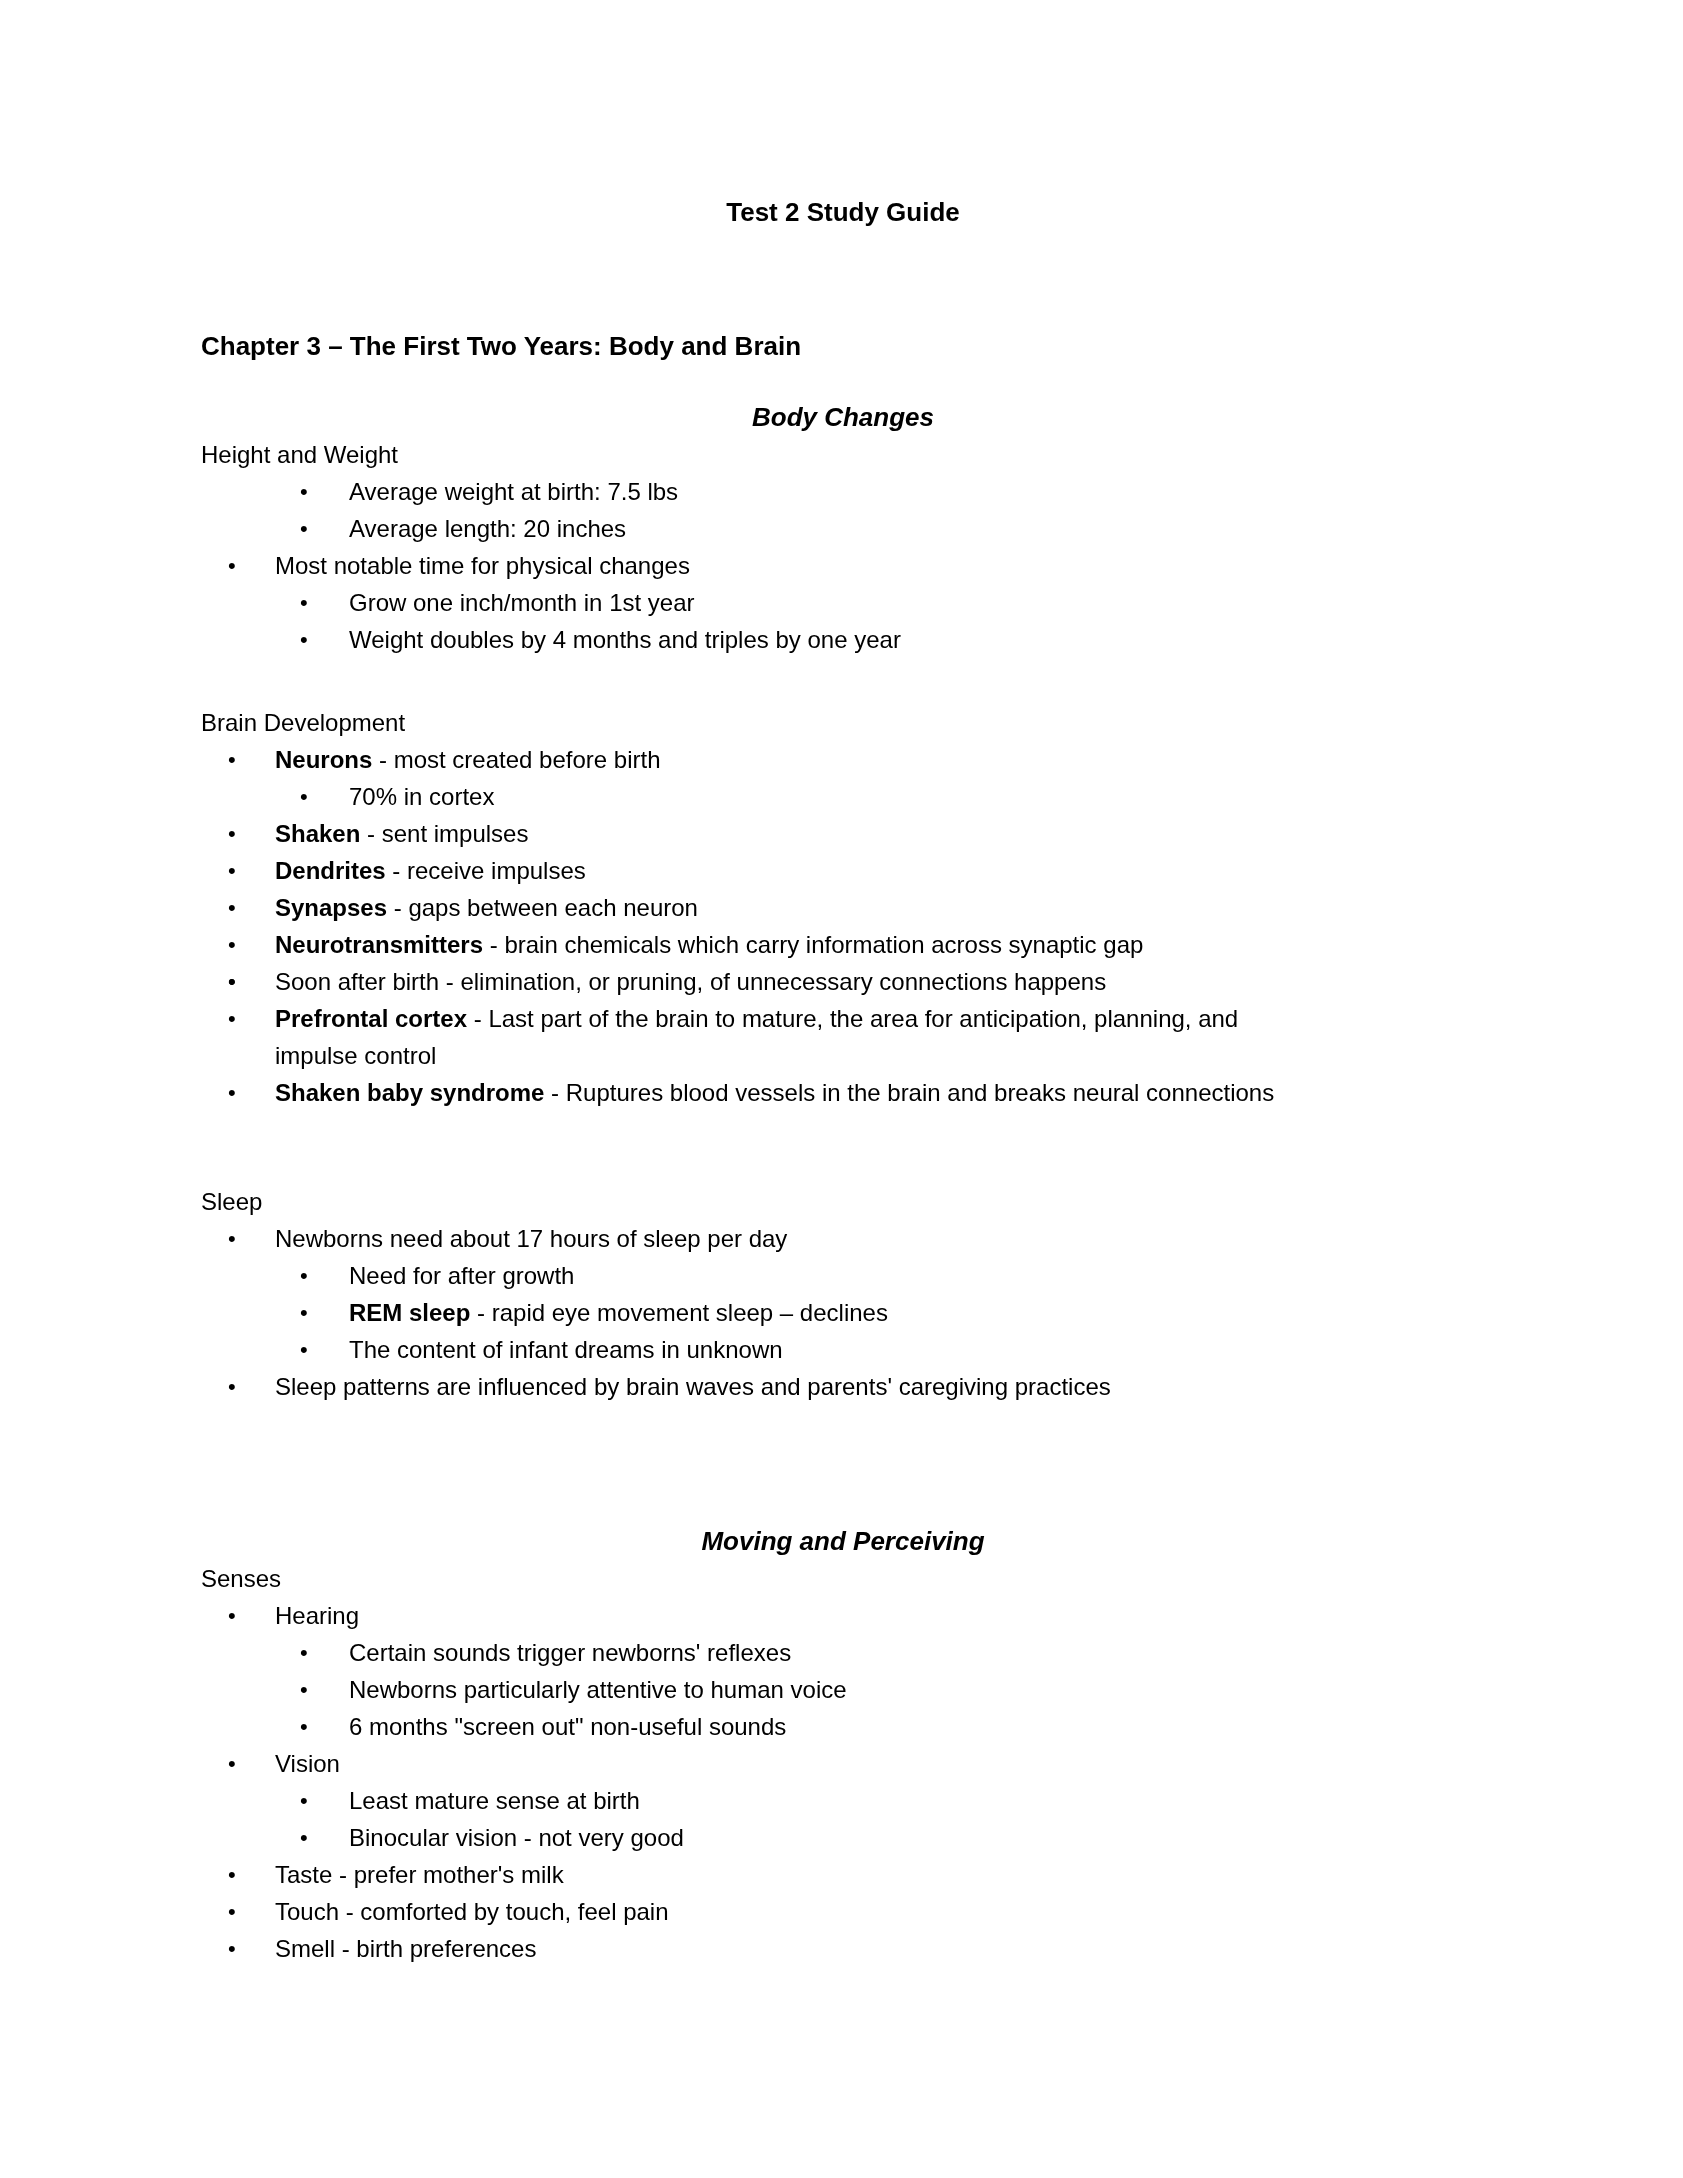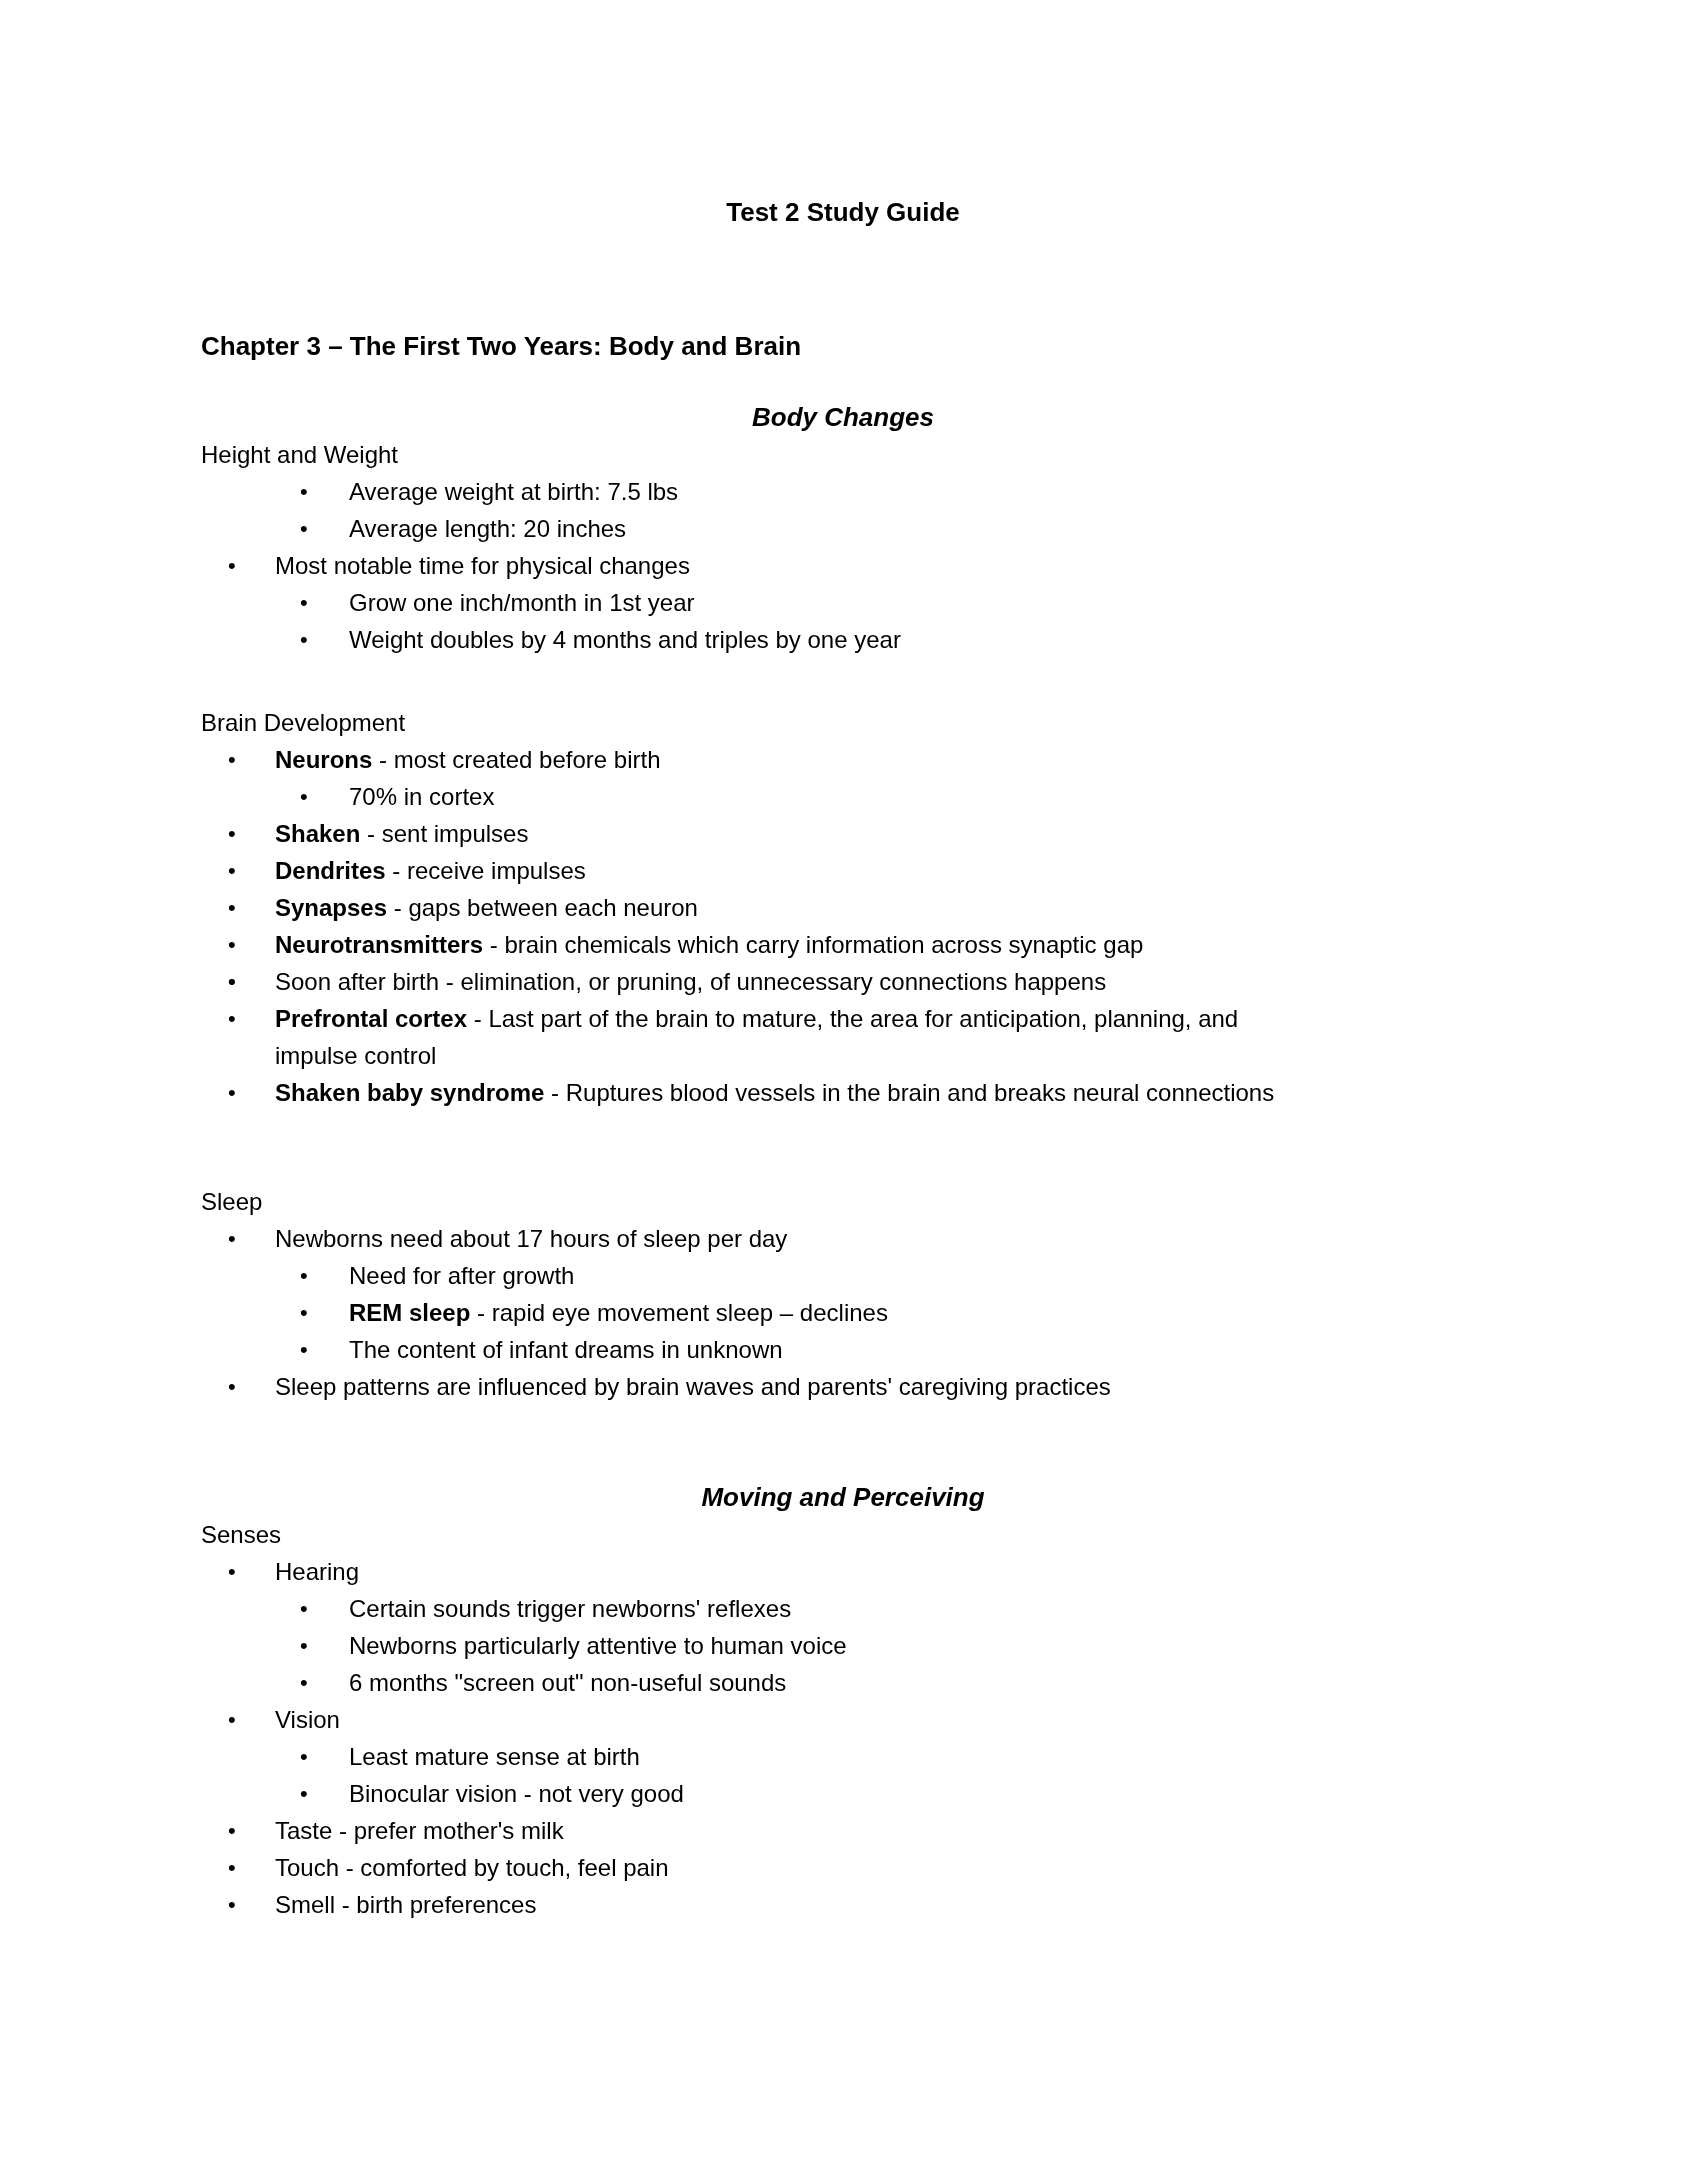--- a/index.html
+++ b/index.html
@@ -18,21 +18,21 @@
     padding: 194px 198px 0 201px;
   }
   .center { text-align: center; }
   .b { font-weight: bold; }
   .title { font-size: 26px; font-weight: bold; }
   .chapter { font-size: 26px; font-weight: bold; margin-top: 97px; }
   .sec-head { font-size: 26px; font-weight: bold; font-style: italic; }
   #bc-head { margin-top: 34px; }
   #bd-head { margin-top: 46px; }
   #sleep-head { margin-top: 72px; }
-  #mp-head { margin-top: 74px; }
+  #mp-head { margin-top: 118px; }
   .li1 { position: relative; padding-left: 74px; }
   .li1 > .bullet { position: absolute; left: 27px; top: 0; }
   .li2 { position: relative; padding-left: 148px; }
   .li2 > .bullet { position: absolute; left: 99px; top: 0; }
   .bullet { font-size: 22px; }
 </style>
 </head>
 <body>
 
 <div class="doc">

